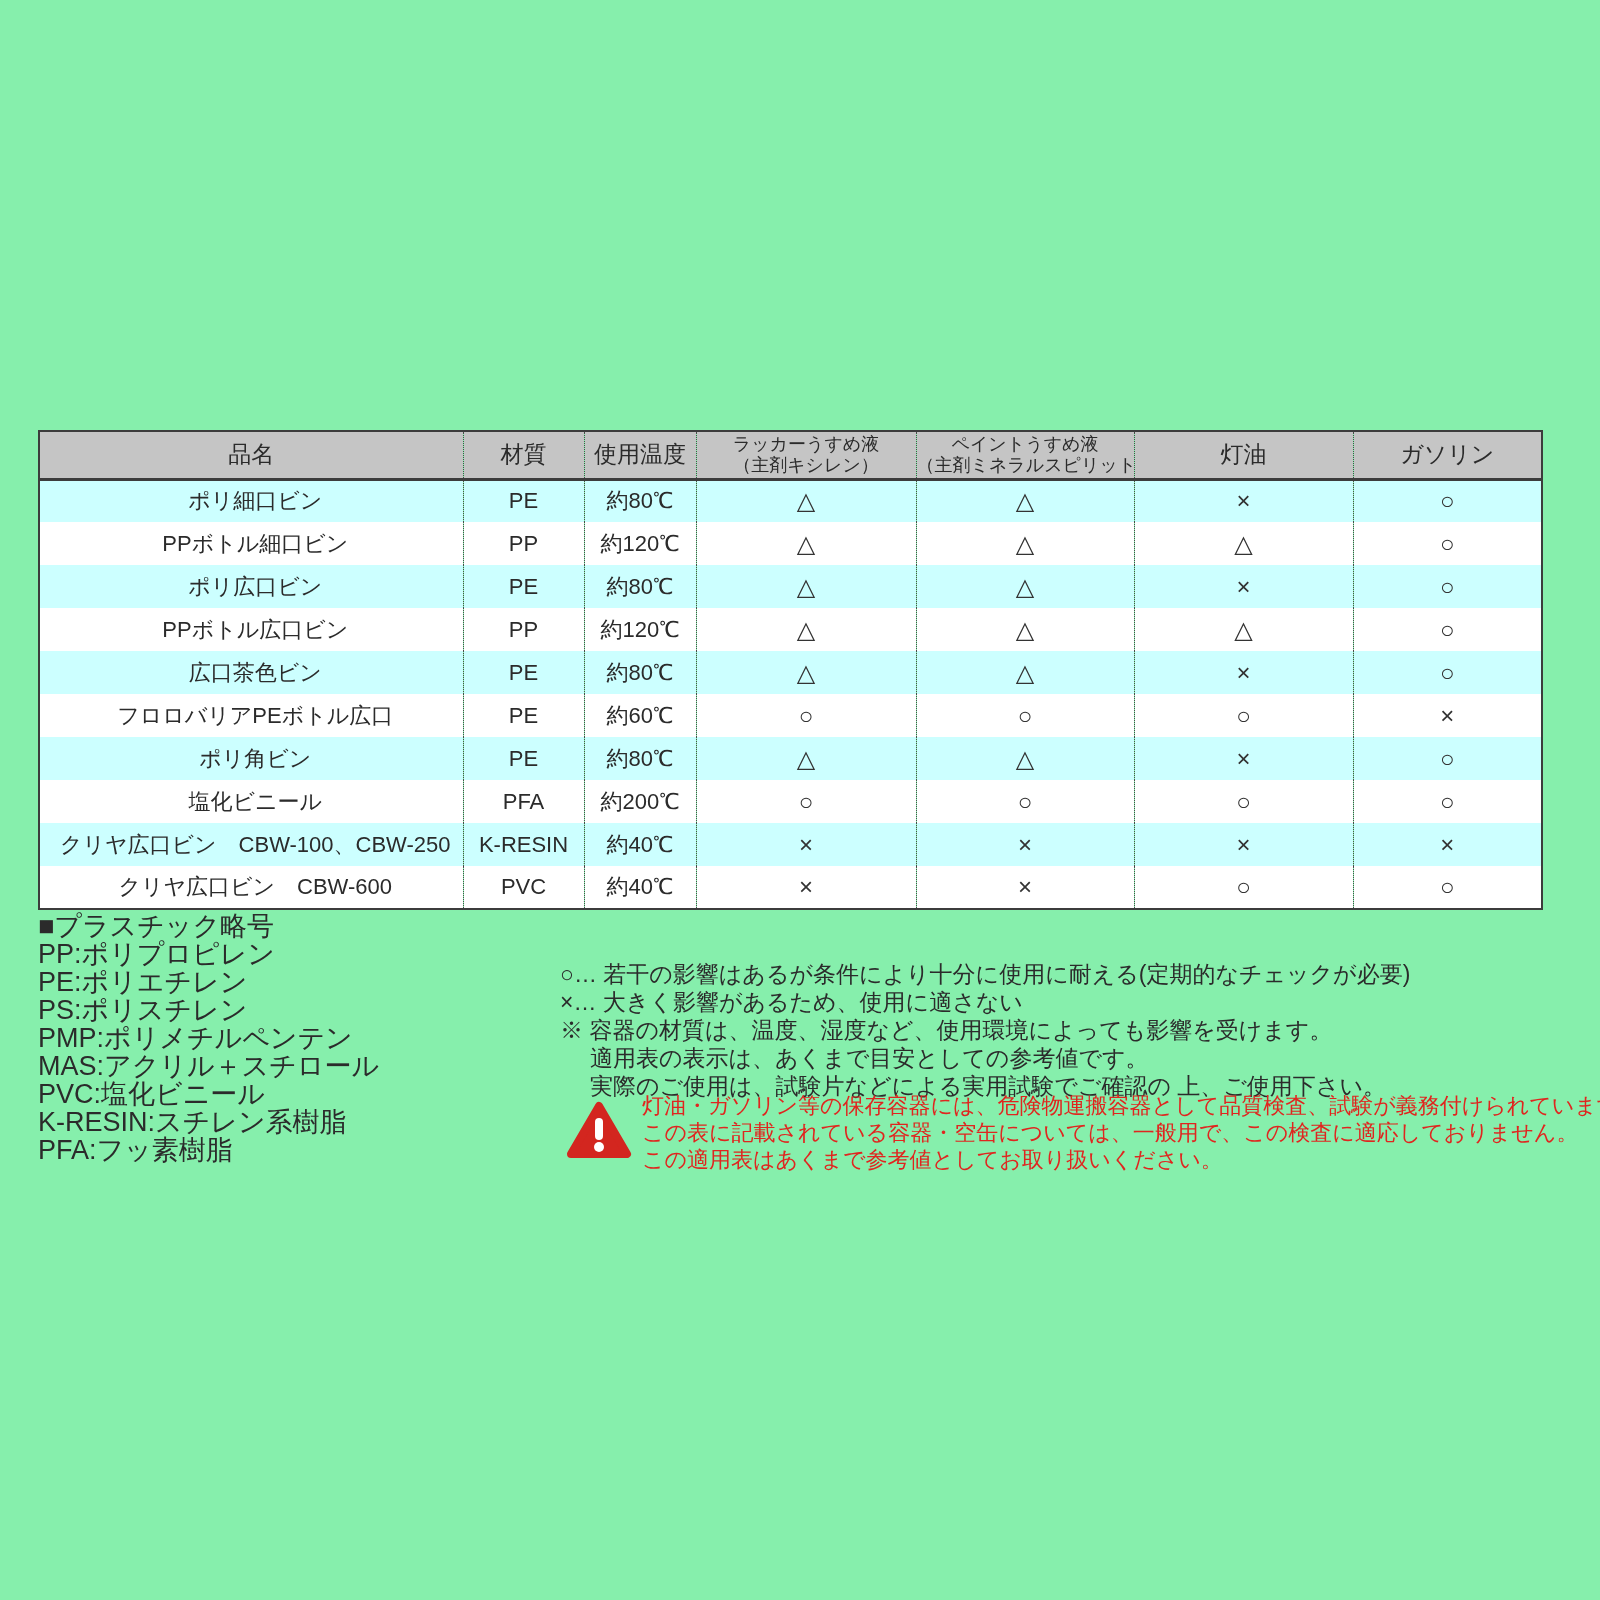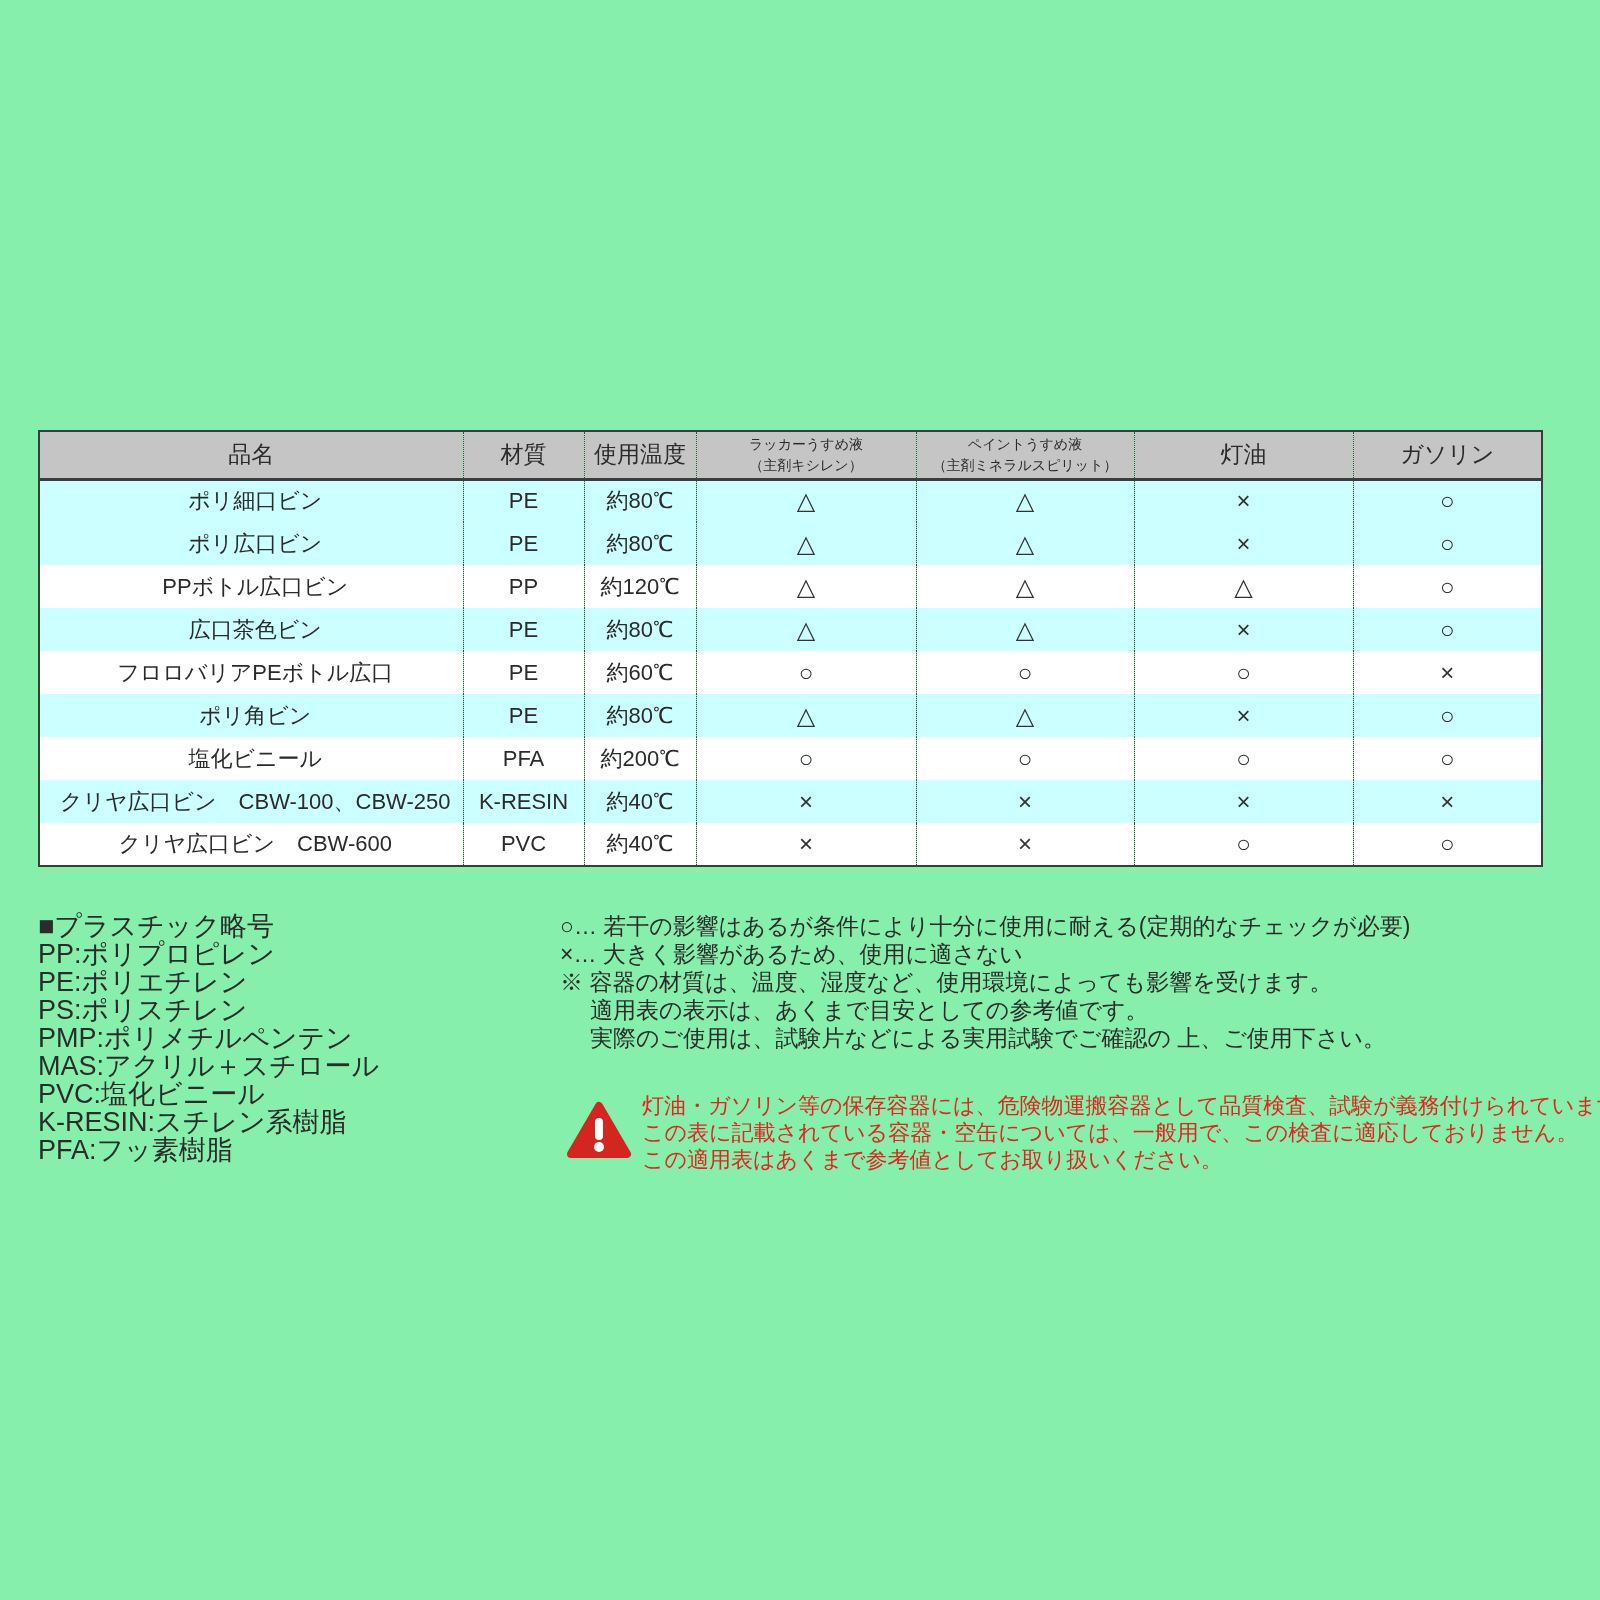--- a/index.html
+++ b/index.html
@@ -5,33 +5,33 @@
   * { margin:0; padding:0; box-sizing:border-box; }
   html,body { width:1600px; height:1600px; background:#ffffff; font-family:"Liberation Sans", sans-serif; color:#2b2b2b; }
   .page { position:relative; width:1600px; height:1600px; background:#86efac; overflow:hidden; }
 
   
   .spec-table-wrap { position:absolute; left:38px; top:430px; width:1503px; }
   table.spec { width:100%; border-collapse:collapse; table-layout:fixed; border:2px solid #3c3c3c; }
   table.spec th, table.spec td { border-left:1px dotted #4a4a4a; vertical-align:middle; overflow:hidden; white-space:nowrap; }
   table.spec th:first-child, table.spec td:first-child { border-left:none; }
   table.spec thead th { background:#c5c5c5; height:48px; font-weight:normal; font-size:23px; text-align:center; border-bottom:3px solid #3c3c3c; }
-  table.spec thead th.small-head { font-size:14px; line-height:21px; }
+  table.spec thead th.small-head { font-size:18px; line-height:21px; }
   table.spec td { height:43px; font-size:22px; text-align:center; }
   table.spec td.name { text-align:center; padding-left:8px; }
   table.spec tr.cyan td { background:#ccffff; }
   table.spec tr.white td { background:#ffffff; }
   table.spec td.sym { font-size:24px; color:#333; }
 
   
   .abbr { position:absolute; left:38px; top:912px; font-size:27px; line-height:28px; color:#2b2b2b; }
   .abbr div { white-space:nowrap; }
 
   
-  .symlegend { position:absolute; left:560px; top:912px; font-size:23px; line-height:28px; color:#2b2b2b; }
+  .symlegend { position:absolute; left:560px; top:960px; font-size:23px; line-height:28px; color:#2b2b2b; }
   .symlegend div { white-space:nowrap; }
   .symlegend .indent { padding-left:30px; }
 
   
   .warning { position:absolute; left:566px; top:1092px; display:flex; align-items:flex-start; }
   .warn-icon { width:66px; height:62px; margin-top:8px; flex:0 0 auto; }
   .warn-text { margin-left:10px; font-size:22px; line-height:27px; color:#e0251f; white-space:nowrap; }
 </style>
 </head>
 <body>
@@ -67,20 +67,29 @@
         </tr>
       </thead>
       <tbody>
         <tr class="cyan">
           <td class="name">ポリ細口ビン</td>
           <td>PE</td>
           <td>約80℃</td>
           <td class="sym">△</td>
           <td class="sym">△</td>
           <td class="sym">×</td>
+          <td class="sym">○</td>
+        </tr>
+        <tr class="white">
+          <td class="name">PPボトル細口ビン</td>
+          <td>PP</td>
+          <td>約120℃</td>
+          <td class="sym">△</td>
+          <td class="sym">△</td>
+          <td class="sym">△</td>
           <td class="sym">○</td>
         </tr>
         <tr class="cyan">
           <td class="name">ポリ広口ビン</td>
           <td>PE</td>
           <td>約80℃</td>
           <td class="sym">△</td>
           <td class="sym">△</td>
           <td class="sym">×</td>
           <td class="sym">○</td>

